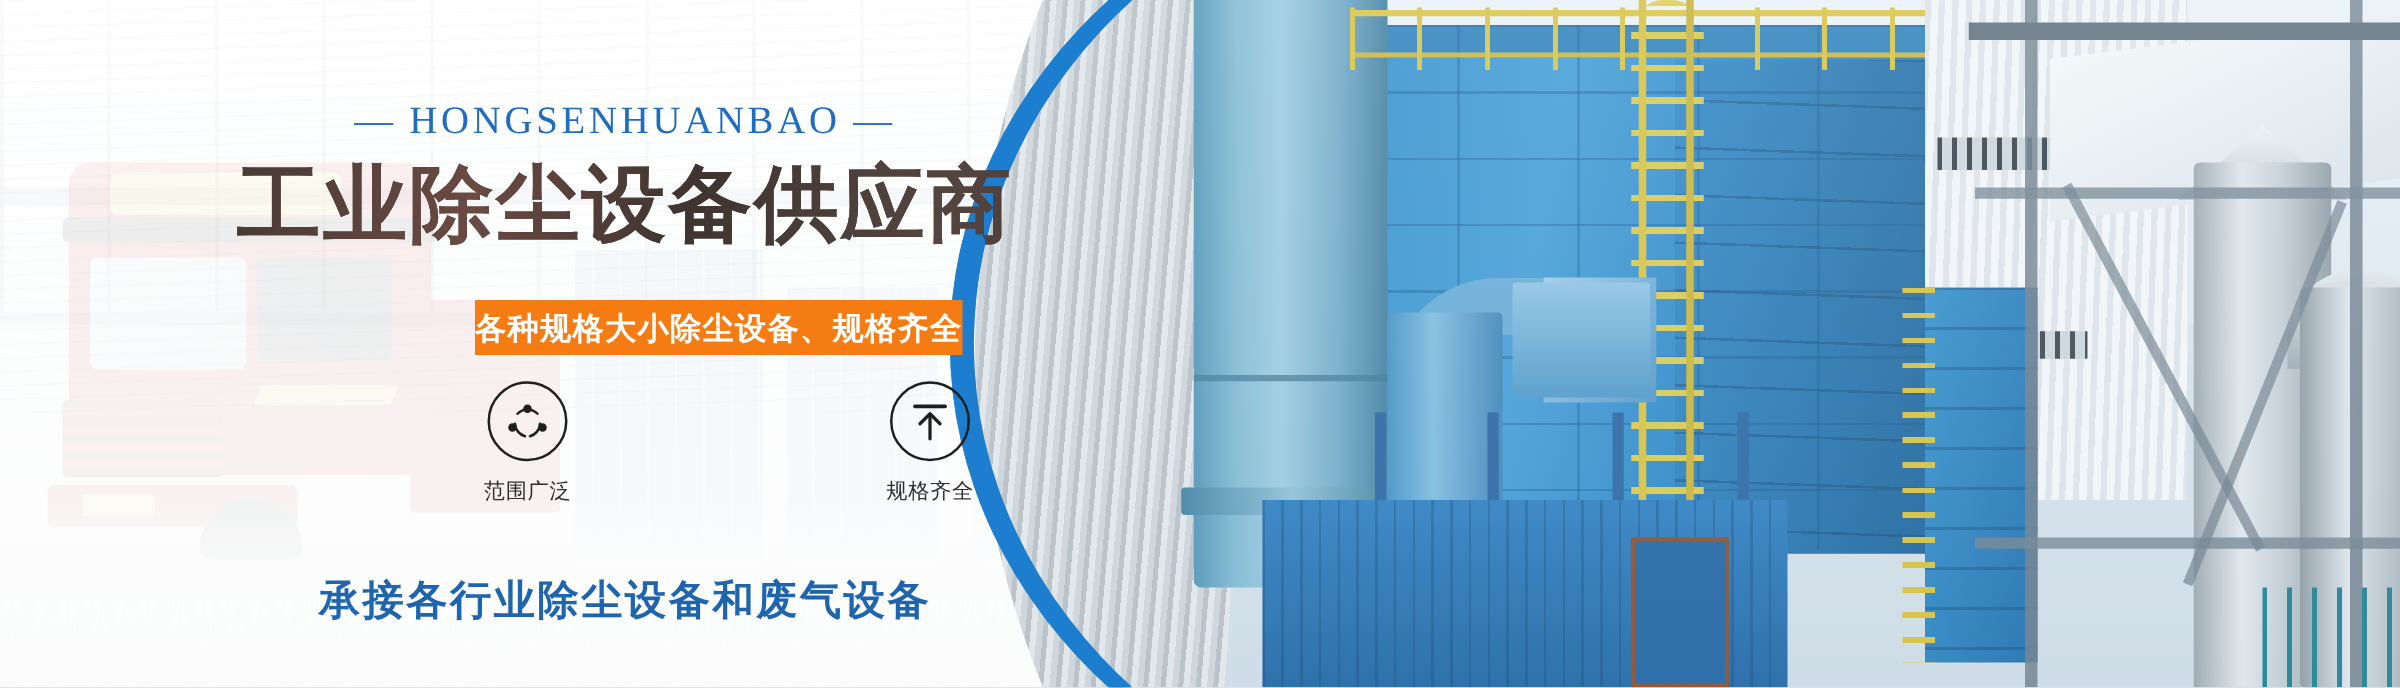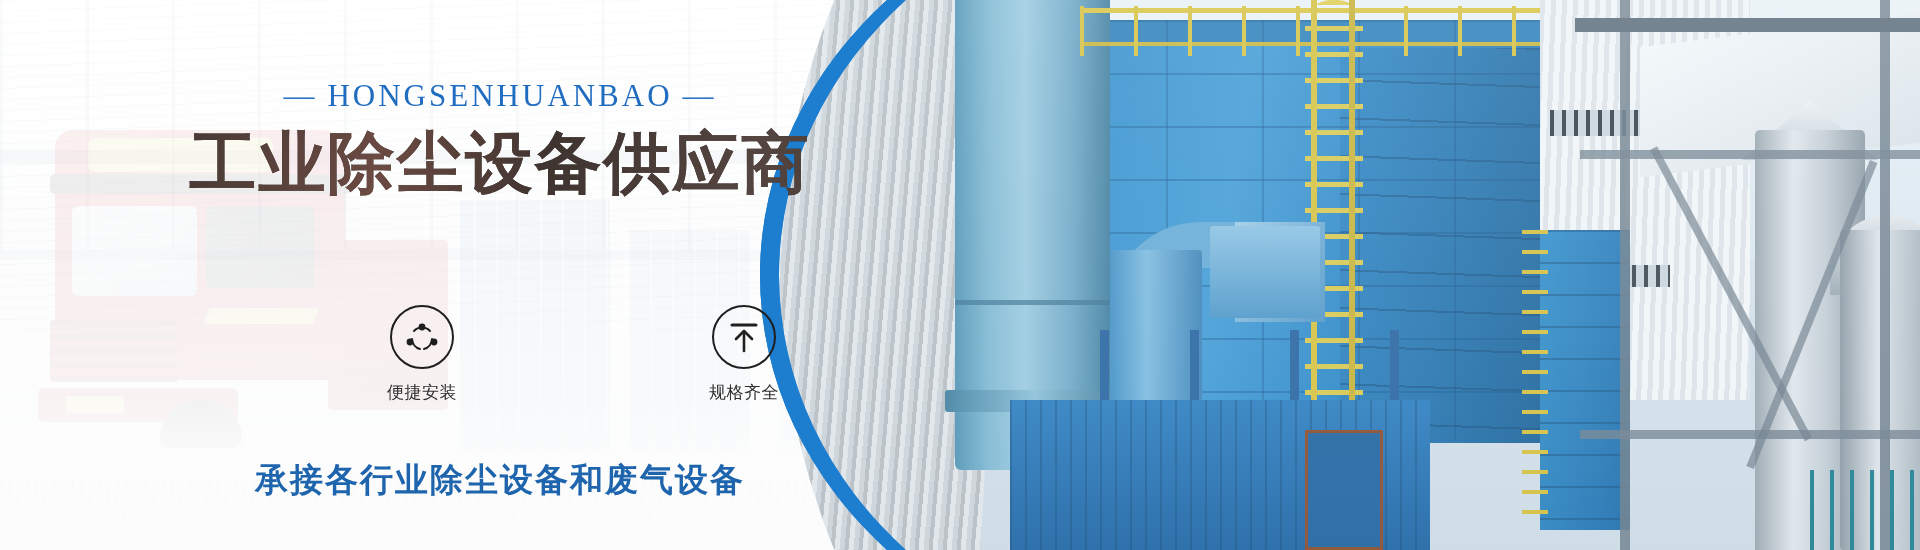--- a/index.html
+++ b/index.html
@@ -515,35 +515,38 @@
 
   <div class="content">
 
     <div class="eyebrow">
       <span class="dash">—</span><span>HONGSENHUANBAO</span><span class="dash">—</span>
     </div>
 
     <div class="headline-fallback">工业除尘设备供应商</div>
     <h1 class="headline" style="margin:0;">工业除尘设备供应商</h1>
 
+    <div class="orange-bar">
+      <span>各种规格大小除尘设备、规格齐全</span>
+    </div>
 
     <div class="features">
 
       <div class="feature">
         <div class="feat-circle">
           <svg width="38" height="38" viewBox="0 0 38 38" aria-hidden="true">
             <path d="M11 13 A11 11 0 0 1 27 13" fill="none" stroke="#1f1f1f" stroke-width="2" stroke-linecap="round"></path>
             <path d="M29 21 A11 11 0 0 1 21 31" fill="none" stroke="#1f1f1f" stroke-width="2" stroke-linecap="round"></path>
             <path d="M17 31 A11 11 0 0 1 9 21" fill="none" stroke="#1f1f1f" stroke-width="2" stroke-linecap="round"></path>
             <circle cx="19" cy="9" r="3.4" fill="#1f1f1f"></circle>
             <circle cx="7" cy="24" r="3.4" fill="#1f1f1f"></circle>
             <circle cx="31" cy="24" r="3.4" fill="#1f1f1f"></circle>
           </svg>
         </div>
-        <div class="feat-label">便捷安装</div>
+        <div class="feat-label">范围广泛</div>
       </div>
 
 
 
       <div class="feature">
         <div class="feat-circle">
           <svg width="36" height="36" viewBox="0 0 36 36" aria-hidden="true">
             <line x1="6" y1="6" x2="30" y2="6" stroke="#1f1f1f" stroke-width="3" stroke-linecap="round"></line>
             <line x1="18" y1="32" x2="18" y2="13" stroke="#1f1f1f" stroke-width="2.6" stroke-linecap="round"></line>
             <polyline points="10,20 18,12 26,20" fill="none" stroke="#1f1f1f" stroke-width="2.6" stroke-linecap="round" stroke-linejoin="round"></polyline>

